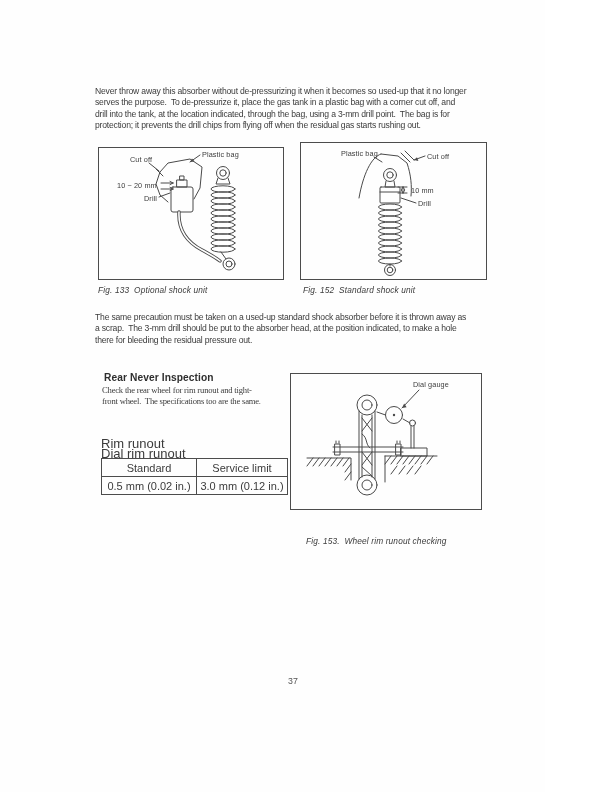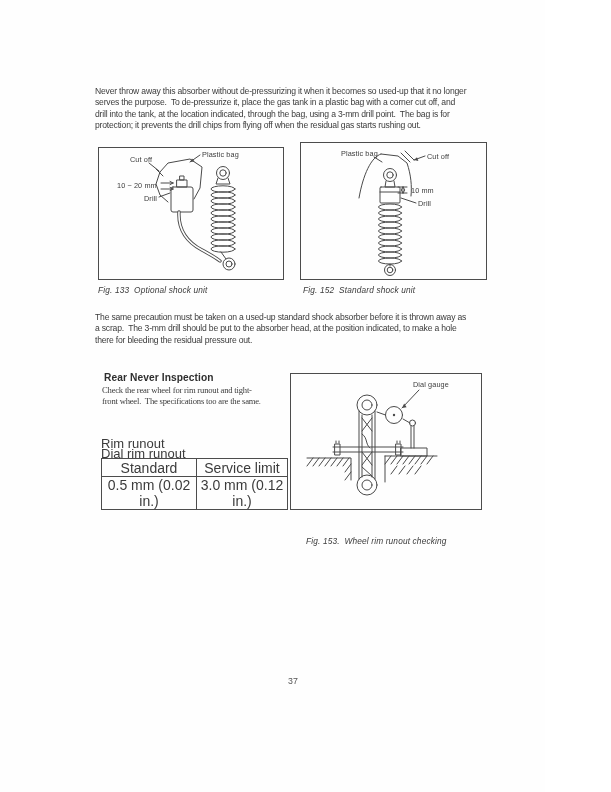--- a/index.html
+++ b/index.html
@@ -12,21 +12,21 @@
   .para{position:absolute; font-size:8.6px; letter-spacing:-0.2px; line-height:11.35px; color:#3b3b3b;}
   .para .tl{white-space:pre; height:11.35px;}
   .narrow .tl{height:11px;}
   .narrow{line-height:11px;}
   .heading{position:absolute; font-size:10.2px; font-weight:bold; color:#2e2e2e; letter-spacing:0.1px; white-space:pre;}
   .fig-frame{position:absolute; border:1.5px solid #4c4c4c; background:#fefefe;}
   .fig-frame svg{display:block;}
   .fig-caption{position:absolute; font-style:italic; font-size:8.3px; color:#3a3a3a; letter-spacing:0.15px; white-space:pre;}
   .tbl-title{position:absolute; font-size:13px; color:#3b3b3b; text-align:left; white-space:pre;}
   table.spec{
-    position:absolute; border-collapse:collapse; font-size:14px; color:#3b3b3b;
+    position:absolute; border-collapse:collapse; font-size:11px; color:#3b3b3b;
     border:1.5px solid #4c4c4c;
   }
   table.spec td{border:1px solid #4c4c4c; text-align:center; padding:0; font-weight:normal;}
   .pagenum{position:absolute; font-size:8.8px; color:#555; white-space:pre;}
   .fl{font-size:7.3px; fill:#3c3c3c; letter-spacing:0.1px;}
   .ln{stroke:#4a4a4a; fill:none; stroke-width:1; stroke-linecap:round; stroke-linejoin:round;}
   .lnw{stroke:#fefefe; fill:none; stroke-width:1.6; stroke-linecap:round;}
   .fill{fill:#4a4a4a; stroke:none;}
 </style>
 </head>

